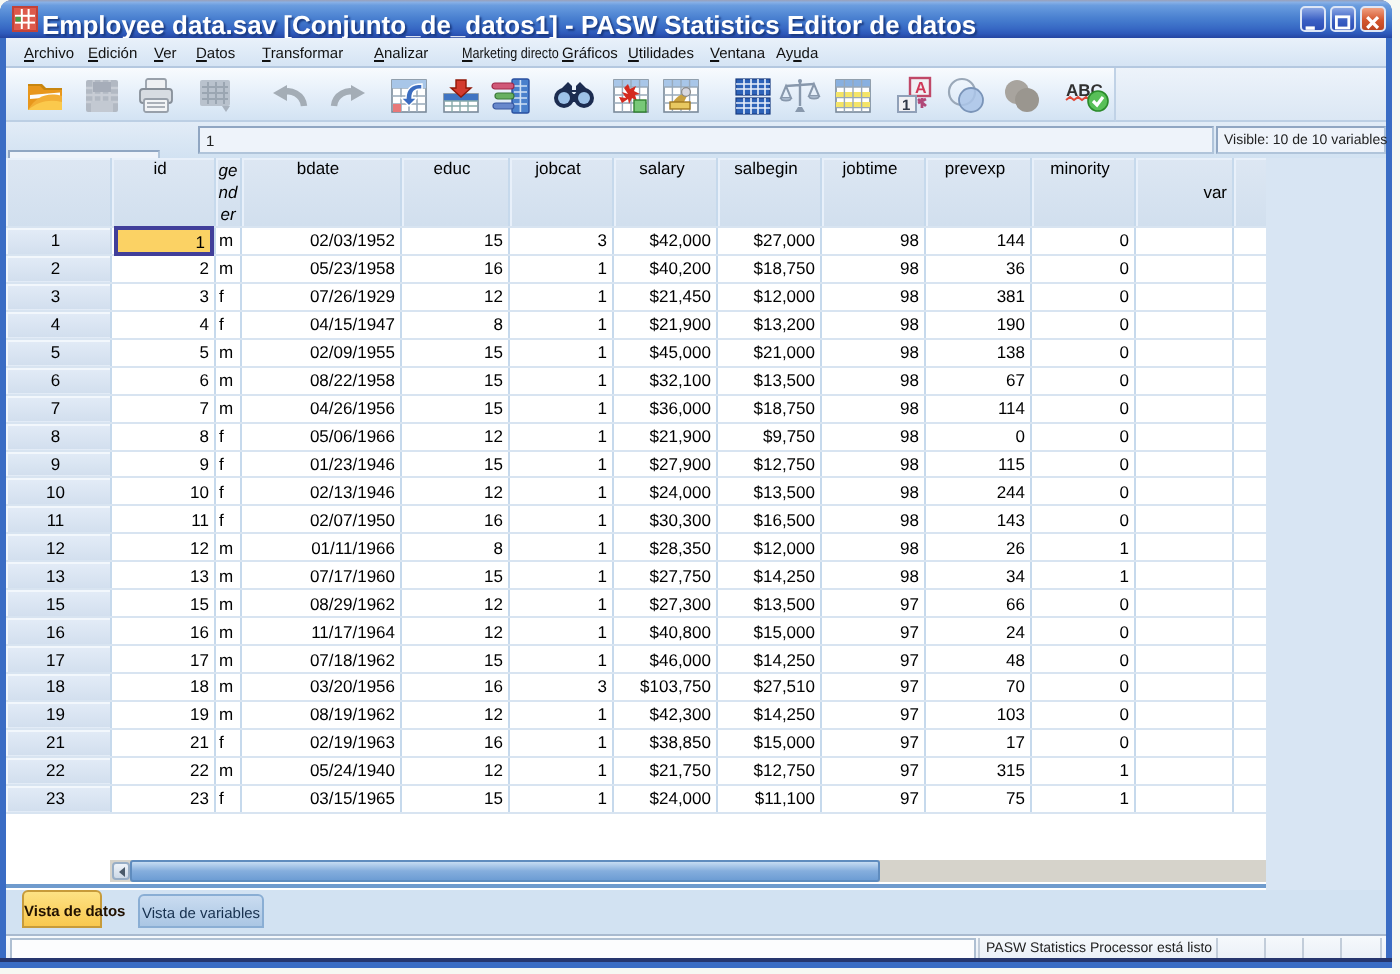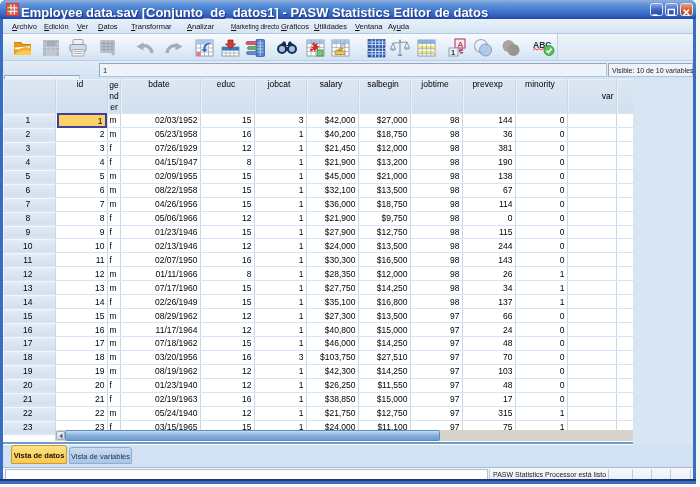--- a/index.html
+++ b/index.html
@@ -37,21 +37,21 @@
 #tbl td { overflow:hidden; white-space:nowrap; font-size:8.5px; color:#000;
   border-right:1px solid #c6d9ec; border-bottom:1px solid #d8e4f1; padding:0 2px 0 0; }
 #tbl td.num { text-align:right; }
 #tbl td.gen { text-align:left; padding:0 0 0 2px; }
 #tbl tr { height:13.95px; }
 #tbl tr.hdr { height:34px; }
 .hdr td { font-size:8px; background:linear-gradient(#dde7f3,#d1dfee); text-align:center; color:#1c2c44;
   border-right:1px solid #a3bcd8; border-bottom:1px solid #8fb0d2; padding:4px 0 0 0;
   box-shadow:inset 1px 1px 0 #e8f0fa; vertical-align:top; }
 .hdr td.vh { color:#a6b2c8; vertical-align:middle; padding:0;text-align:right; }
-.gh { width:13px; line-height:11px; margin-top:1px; word-break:break-all; text-align:center; }
+.gh { width:13px; line-height:11px; margin-top:1px; word-break:break-all; text-align:center;font-style:italic; }
 td.rn { background:linear-gradient(#e3ecf7,#d2dfee); text-align:center; color:#1c3050;
   border-right:1px solid #9ab1cd; border-bottom:1px solid #a2b4c9;
   box-shadow:inset 1px 1px 0 #f2f7fc; padding:0; font-size:8.2px; }
 td.vc { border-right:1px solid #e2ebf5; border-bottom:1px solid #d8e4f1; }
 #selcell { position:absolute; left:53.5px; top:34px; width:50px; height:14.5px;
   background:#fbd264; border:2px solid #413f9a; font-size:8.5px; text-align:right;
   padding:1px 2px 0 0; color:#000; }
 #vscroll { position:absolute; left:678px; top:34px; width:12px; height:317px; background:#fbfbf8; border-left:1px solid #d8dce2;}
 .vbtn { position:absolute; left:678.5px; width:10px; height:10px;
   background:linear-gradient(#e4eaf2,#c2d0e0); border:1px solid #9cb0c6; border-radius:2px;}
@@ -62,21 +62,21 @@
   background:linear-gradient(#c6dcf2,#85aedd 50%,#6d9dd4); border:1px solid #5f8cbe; }
 .hbtn { position:absolute; top:352px; width:9px; height:9px;
   background:linear-gradient(#eef3f9,#cdd9e7); border:1px solid #98aec6; border-radius:2px;}
 .vbtn svg, .hbtn svg { display:block; }
 #gridline2 { position:absolute; left:0; top:363px; width:690px; height:2px; background:#6f9bcd; }
 #tabsbar { position:absolute; left:0; top:426px; width:690px; height:22px; background:#d2e2f2; }
 #statusbar { position:absolute; left:0; top:448px; width:690px; height:14px;
   background:linear-gradient(#f6f9fc,#e8eff7); border-top:1px solid #a9bacf; font-size:8.5px; color:#222;}
 .sep { position:absolute; top:1px; width:1px; height:12px; background:#c2cdda; }
 .tab { position:absolute; font-size:7.5px; border-radius:3px 3px 0 0; white-space:nowrap; }
-#tab1 { left:8px; top:0px; width:56px; height:19px; background:linear-gradient(#fde284,#f9c84e);
+#tab1 { left:8px; top:0px; width:40px; height:19px; background:linear-gradient(#fde284,#f9c84e);
   border:1px solid #c79b3a; font-weight:bold; color:#201000; text-align:center; padding-top:5px;}
 #tab2 { left:66px; top:2px; width:63px; height:17px; background:linear-gradient(#cadcf0,#aac6e4);
   border:1px solid #8aaed4; color:#16304e; text-align:center; padding-top:4px;}
 .ic { position:absolute; top:19px; }
 </style>
 </head>
 <body>
 <div id="win">
   <div id="title">
     <svg width="14" height="14" style="position:absolute;left:6px;top:3px">
@@ -463,36 +463,20 @@
               <td class="num">$27,750</td>
               <td class="num">$14,250</td>
               <td class="num">98</td>
               <td class="num">34</td>
               <td class="num">1</td>
               <td class="vc"></td>
               <td class="vc"></td>
               <td class="vc" style="border-right:none"></td>
             </tr>
             <tr>
-              <td class="rn">14</td>
-              <td class="num">14</td>
-              <td class="gen">f</td>
-              <td class="num">02/26/1949</td>
-              <td class="num">15</td>
-              <td class="num">1</td>
-              <td class="num">$35,100</td>
-              <td class="num">$16,800</td>
-              <td class="num">98</td>
-              <td class="num">137</td>
-              <td class="num">1</td>
-              <td class="vc"></td>
-              <td class="vc"></td>
-              <td class="vc" style="border-right:none"></td>
-            </tr>
-            <tr>
               <td class="rn">15</td>
               <td class="num">15</td>
               <td class="gen">m</td>
               <td class="num">08/29/1962</td>
               <td class="num">12</td>
               <td class="num">1</td>
               <td class="num">$27,300</td>
               <td class="num">$13,500</td>
               <td class="num">97</td>
               <td class="num">66</td>
@@ -553,36 +537,20 @@
               <td class="rn">19</td>
               <td class="num">19</td>
               <td class="gen">m</td>
               <td class="num">08/19/1962</td>
               <td class="num">12</td>
               <td class="num">1</td>
               <td class="num">$42,300</td>
               <td class="num">$14,250</td>
               <td class="num">97</td>
               <td class="num">103</td>
-              <td class="num">0</td>
-              <td class="vc"></td>
-              <td class="vc"></td>
-              <td class="vc" style="border-right:none"></td>
-            </tr>
-            <tr>
-              <td class="rn">20</td>
-              <td class="num">20</td>
-              <td class="gen">f</td>
-              <td class="num">01/23/1940</td>
-              <td class="num">12</td>
-              <td class="num">1</td>
-              <td class="num">$26,250</td>
-              <td class="num">$11,550</td>
-              <td class="num">97</td>
-              <td class="num">48</td>
               <td class="num">0</td>
               <td class="vc"></td>
               <td class="vc"></td>
               <td class="vc" style="border-right:none"></td>
             </tr>
             <tr>
               <td class="rn">21</td>
               <td class="num">21</td>
               <td class="gen">f</td>
               <td class="num">02/19/1963</td>

